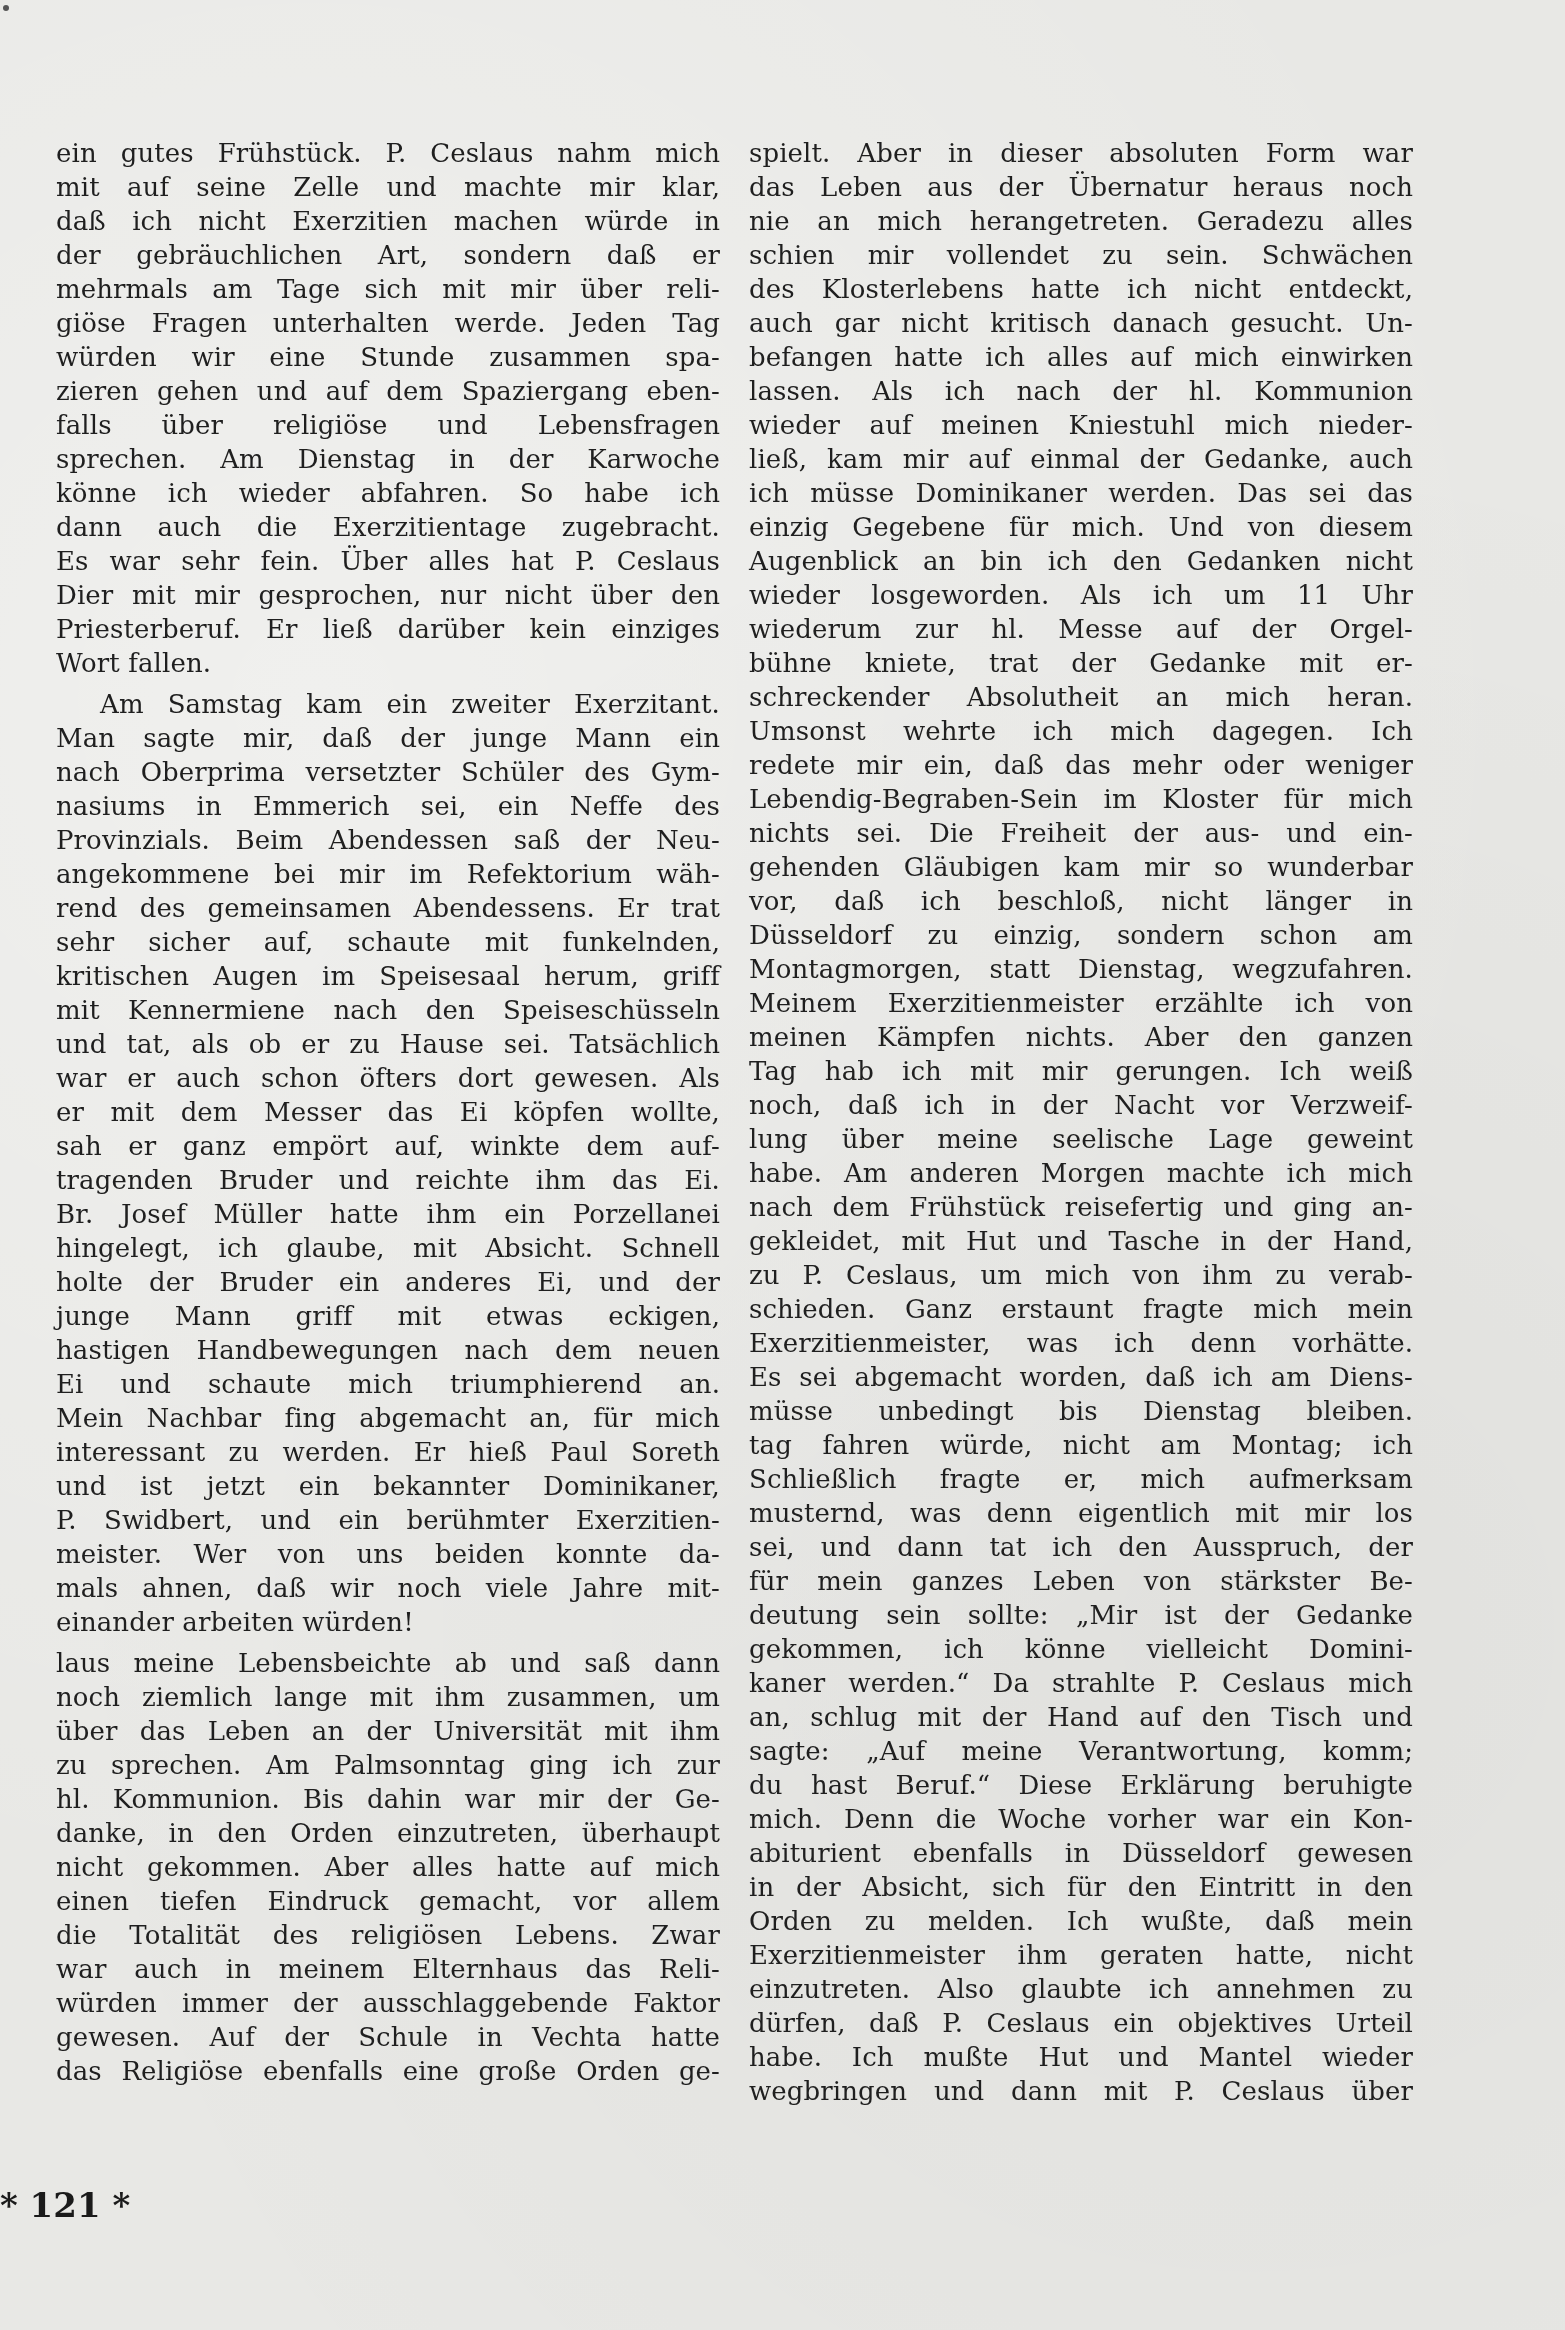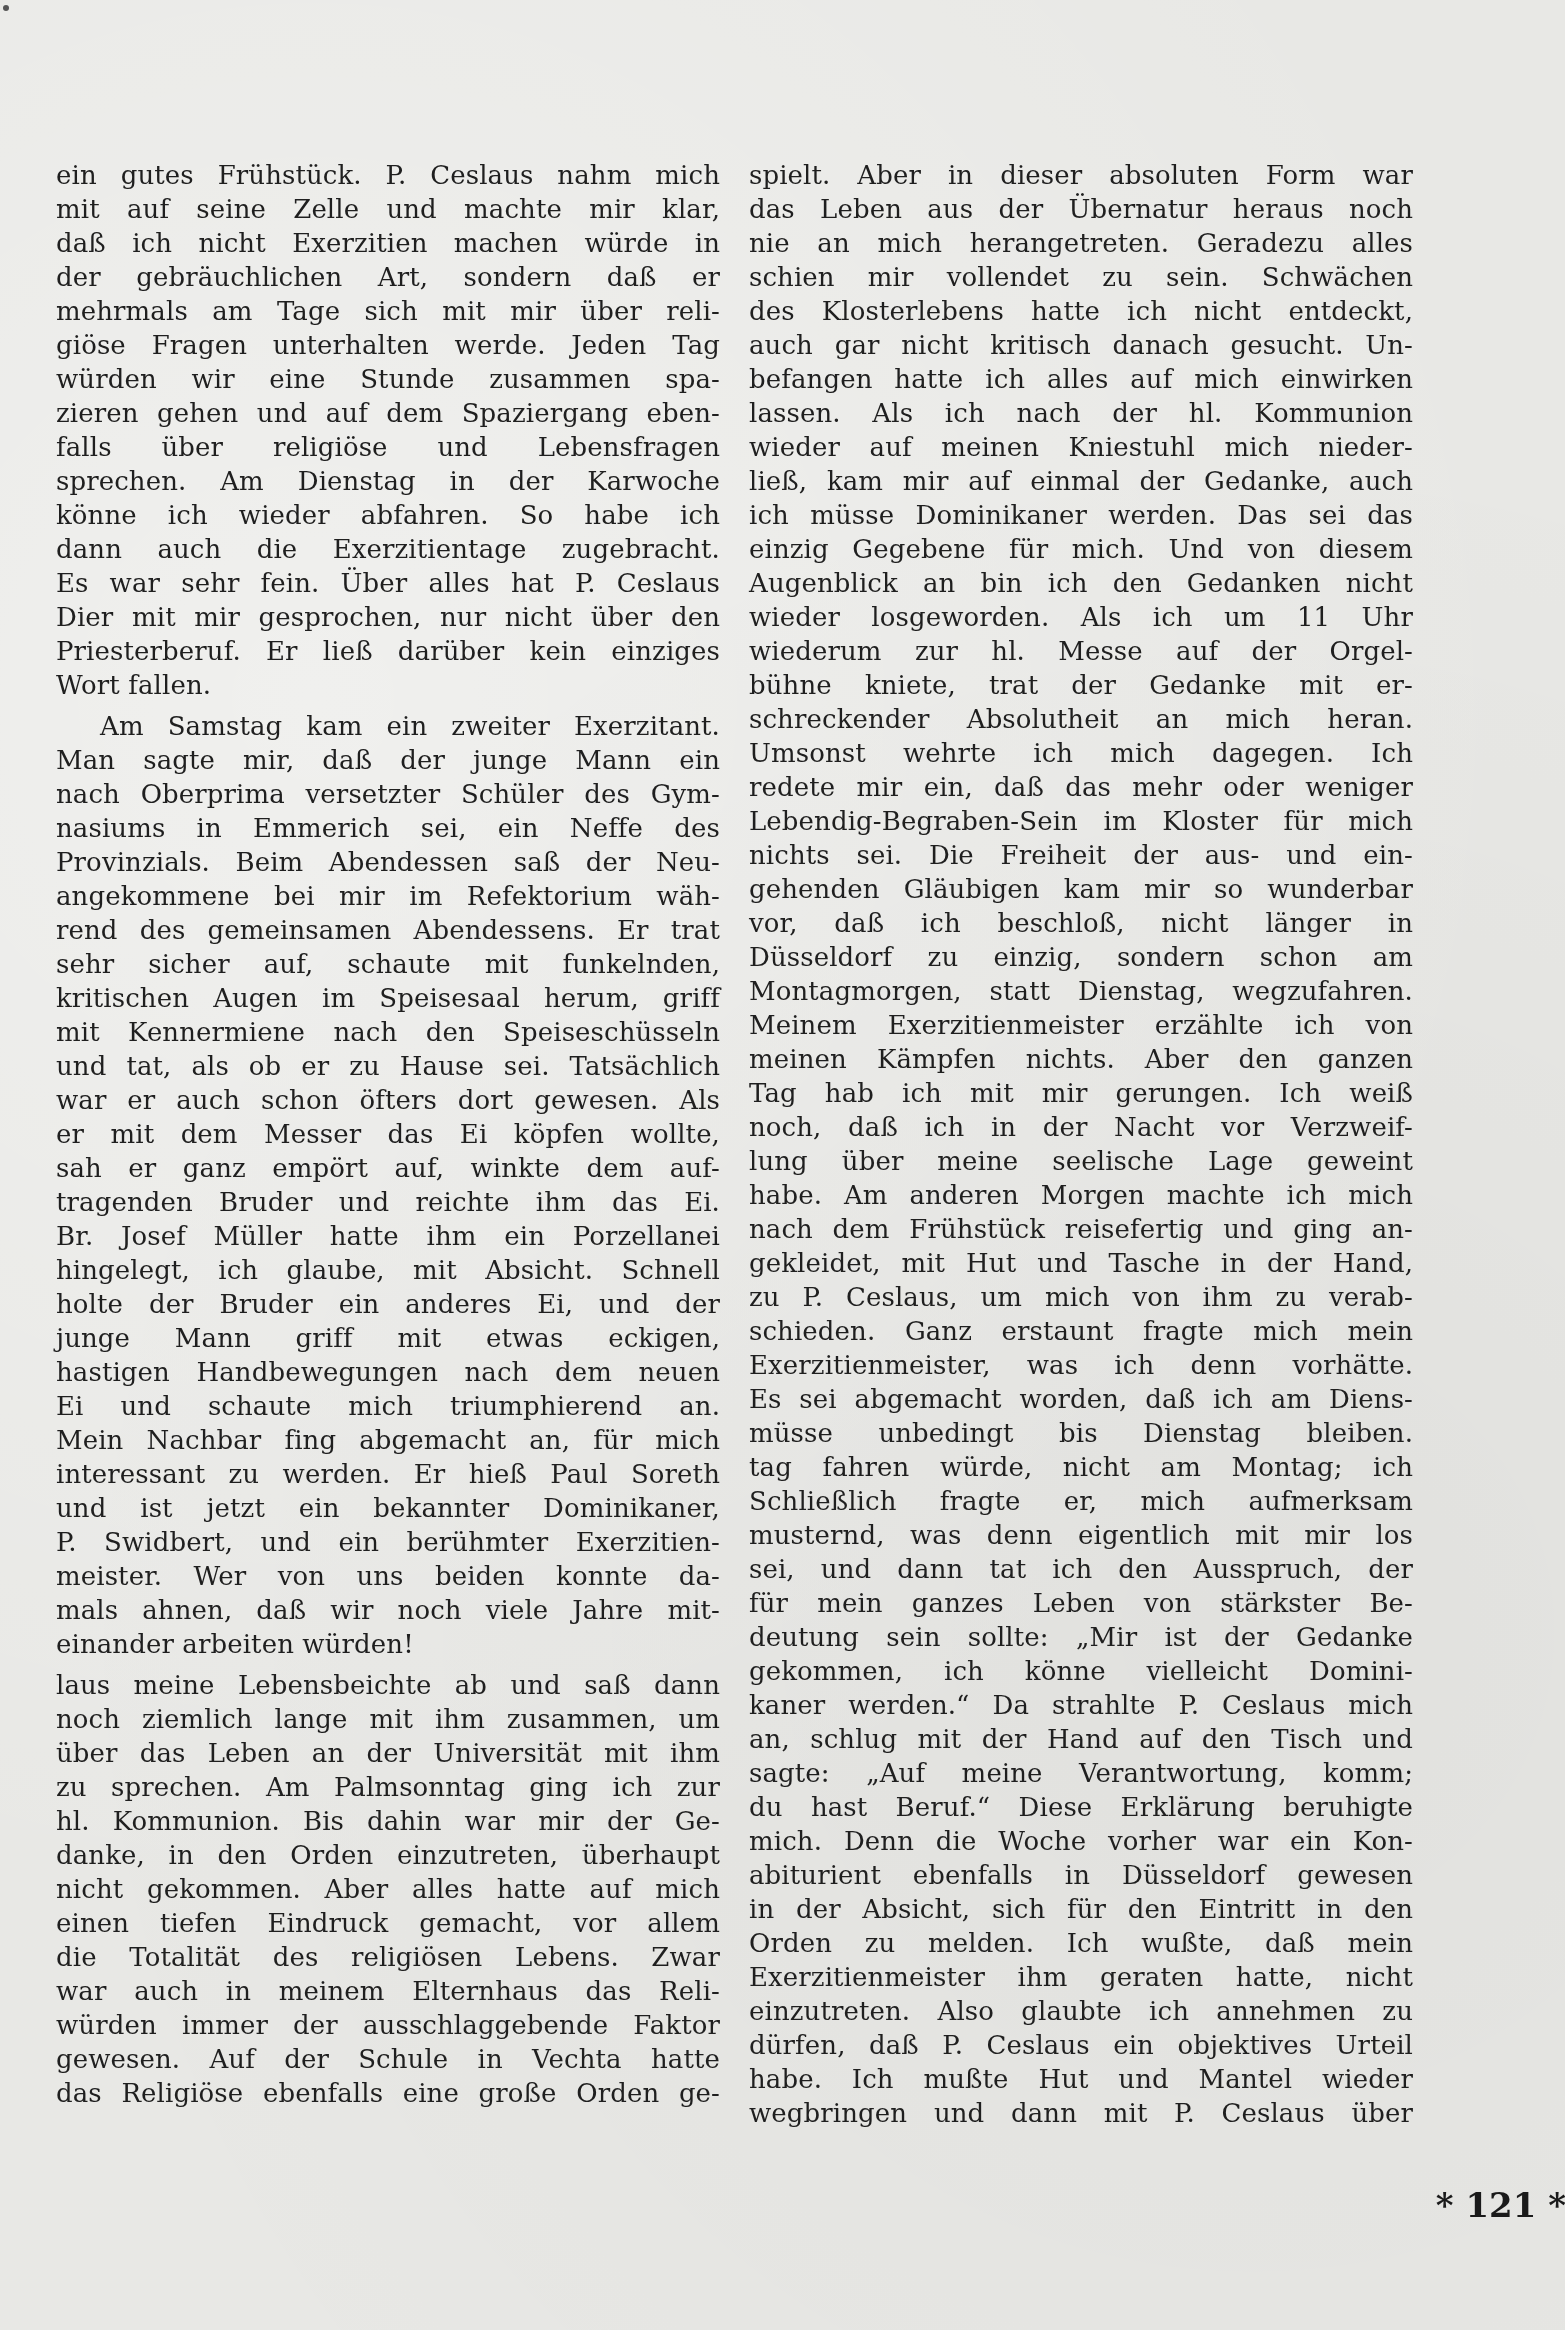--- a/index.html
+++ b/index.html
@@ -21,41 +21,40 @@
     }
     .scan-dot {
       position: absolute; left: 3.4px; top: 5.1px;
       width: 6px; height: 6px; border-radius: 50%;
       background: #555;
     }
     .column {
       position: absolute;
       top: 136px;
       width: 664px;
-      margin-top: 22px;
     }
     .col-left { left: 56px; }
     .col-right { left: 749px; }
     .line {
       height: 34px;
       font-size: 26px;
       line-height: 34px;
       white-space: nowrap;
       text-align: justify;
       text-align-last: justify;
       letter-spacing: 0.1px;
     }
     .line.last { text-align-last: left; }
     .line.indent { padding-left: 44px; }
     .gap { height: 6.8px; }
     .page-number {
       position: absolute;
       top: 2185px;
       left: 0; width: 1566px;
-      text-align: right;
+      text-align: left;
       font-size: 34px;
       font-weight: bold;
       font-family: "DejaVu Serif", serif;
       color: #1a1a1a;
     }
   </style>
 </head>
 <body>
 
 <div class="page-bg"></div>

